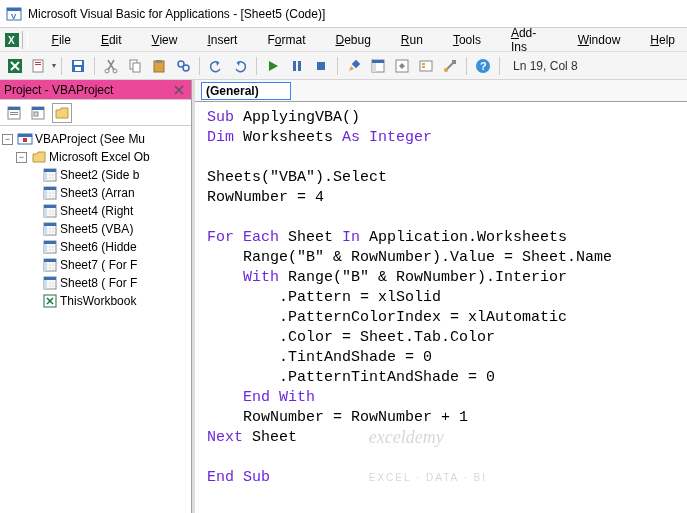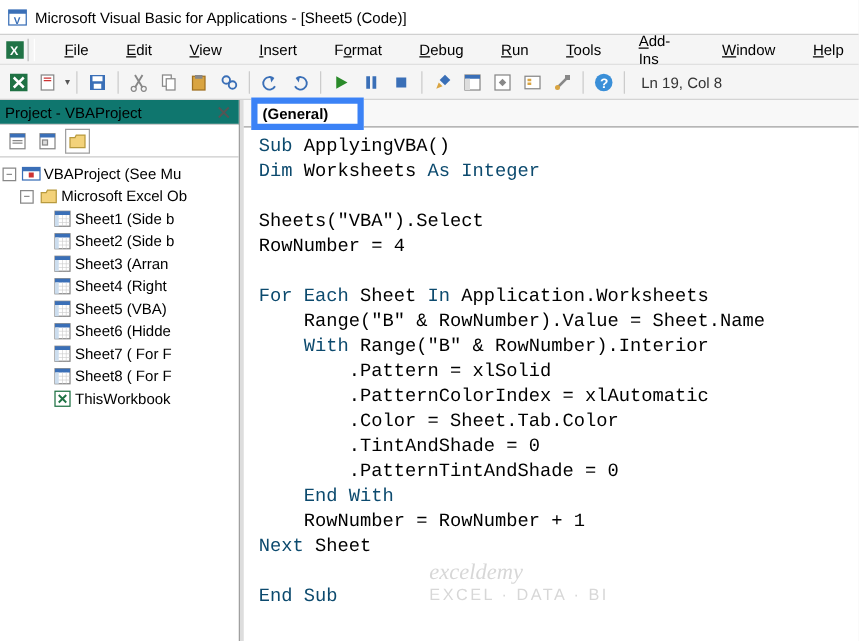--- a/index.html
+++ b/index.html
@@ -10,40 +10,40 @@
   .menubar { height: 24px; background: #f5f5f5; display: flex; align-items: center; padding: 0 4px; gap: 2px; border-bottom: 1px solid #e0e0e0;}
   .menubar-handle { width:6px; height:18px; border-left:1px solid #bbb; border-right:1px solid #fff; margin-right:2px;}
   .mitem { padding: 2px 8px; cursor: default; margin-left: 12px; }
   .mitem u { text-decoration: underline; }
   .toolbar { height: 28px; background: #f5f5f5; display: flex; align-items: center; padding: 0 4px; gap: 2px; border-bottom:1px solid #d4d4d4;}
   .tbtn { width: 22px; height: 22px; display: inline-flex; align-items: center; justify-content: center; border:1px solid transparent; cursor: default;}
   .tsep { width:1px; height:18px; background:#ccc; margin:0 3px;}
   .status-pos { margin-left: 8px; color:#333; font-size:12px;text-align:right;}
   .content { display:flex; height: calc(513px - 28px - 24px - 28px); }
   .projpanel { width: 192px; background:#fff; border-right:1px solid #a0a0a0; display:flex; flex-direction:column; }
-  .projtitle { height:20px; background:#0f766e; border-bottom:1px solid #ccc; display:flex; align-items:center; justify-content:space-between; padding:0 4px; font-size:12px;}
+  .projtitle { height:20px; background:#ec4899; border-bottom:1px solid #ccc; display:flex; align-items:center; justify-content:space-between; padding:0 4px; font-size:12px;}
   .projtitle .x { width:16px; height:16px; display:inline-flex; align-items:center; justify-content:center; cursor:default;}
   .projtool { height:26px; border-bottom:1px solid #ccc; display:flex; align-items:center; padding:0 4px; gap:4px;}
   .pticon { width:20px; height:20px; border:1px solid transparent; display:inline-flex; align-items:center; justify-content:center;}
   .pticon.sel { border:1px solid #a0a0a0; background:#fff;}
   .tree { flex:1; padding:4px 2px; overflow:hidden; font-size:12px; line-height:18px; white-space:nowrap;}
   .tnode { display:flex; align-items:center; gap:2px; height:18px;}
   .exp { width:11px; height:11px; border:1px solid #888; display:inline-flex; align-items:center; justify-content:center; font-size:9px; line-height:9px; color:#555; background:#fff; margin-right:2px;}
   .ticon { width:16px; height:16px; display:inline-flex; align-items:center; justify-content:center;}
   .tlabel { font-weight: normal; }
   .tlabel.bold { font-weight: normal; }
   .ind1 { padding-left: 14px; }
   .ind2 { padding-left: 40px; }
   .codearea { flex:1; background:#fff; display:flex; flex-direction:column; border-left:3px solid #ddd;}
   .codehdr { height:22px; border-bottom:1px solid #a0a0a0; display:flex; align-items:center; padding:0 0 0 6px; background:#f8f8f8;}
-  .combo { border:5px solid #3b82f6; background:#fff; padding:1px 4px; font-size:12px; min-width:90px; display:inline-flex; align-items:center; justify-content:space-between; font-weight:bold;}
+  .combo { border:1px solid #3b82f6; background:#fff; padding:1px 4px; font-size:12px; min-width:90px; display:inline-flex; align-items:center; justify-content:space-between; font-weight:bold;}
   .code { flex:1; padding:6px 0 0 12px; font-family: Consolas, "Courier New", monospace; font-size:15px; line-height:20px; white-space:pre; overflow:hidden; color:#000;}
-  .kw { color:#0c4a6e; }
+  .kw { color:#6d28d9; }
   .watermark { position:absolute; right:200px; bottom:30px; font-size:18px; color:rgba(140,140,140,0.35); font-style:italic; font-family: Georgia, serif; pointer-events:none; }
-  .watermark .sub { font-size:13px; letter-spacing:2px; font-style:normal; font-family: Arial; }
+  .watermark .sub { font-size:10px; letter-spacing:2px; font-style:normal; font-family: Arial; margin-top: 24px; }
 </style>
 </head>
 <body>
 
 <div class="titlebar">
   <span class="app-icon">
     <svg width="16" height="16" viewBox="0 0 16 16">
         <rect x="1" y="2" width="14" height="12" fill="#fff" stroke="#3a6fb7"></rect>
         <rect x="1" y="2" width="14" height="3" fill="#3a6fb7"></rect>
         <text x="5" y="13" font-size="8" fill="#3a6fb7" font-family="Arial" font-weight="bold">V</text>
@@ -243,31 +243,20 @@
       </div>
       <div class="tnode ind1">
         <span class="exp">−</span>
         <span class="ticon">
             <svg width="16" height="16">
               <path d="M2 5 L6 5 L7 3 L14 3 L14 13 L2 13 Z" fill="#f3d27a" stroke="#b89a3e"></path>
             </svg>
           </span>
         <span class="tlabel">Microsoft Excel Ob</span>
       </div>
-      <div class="tnode ind2">
-          <span class="ticon">
-            <svg width="16" height="16">
-              <rect x="2" y="2" width="12" height="12" fill="#fff" stroke="#888"></rect>
-              <rect x="2" y="2" width="12" height="3" fill="#3a6fb7"></rect>
-              <rect x="2" y="5" width="3" height="9" fill="#cde"></rect>
-              <path d="M5 8 H14 M5 11 H14 M8 5 V14 M11 5 V14" stroke="#ccc" stroke-width="0.5"></path>
-            </svg>
-          </span>
-          <span class="tlabel">Sheet1 (Side b</span>
-        </div>
       <div class="tnode ind2">
           <span class="ticon">
             <svg width="16" height="16">
               <rect x="2" y="2" width="12" height="12" fill="#fff" stroke="#888"></rect>
               <rect x="2" y="2" width="12" height="3" fill="#3a6fb7"></rect>
               <rect x="2" y="5" width="3" height="9" fill="#cde"></rect>
               <path d="M5 8 H14 M5 11 H14 M8 5 V14 M11 5 V14" stroke="#ccc" stroke-width="0.5"></path>
             </svg>
           </span>
           <span class="tlabel">Sheet2 (Side b</span>

